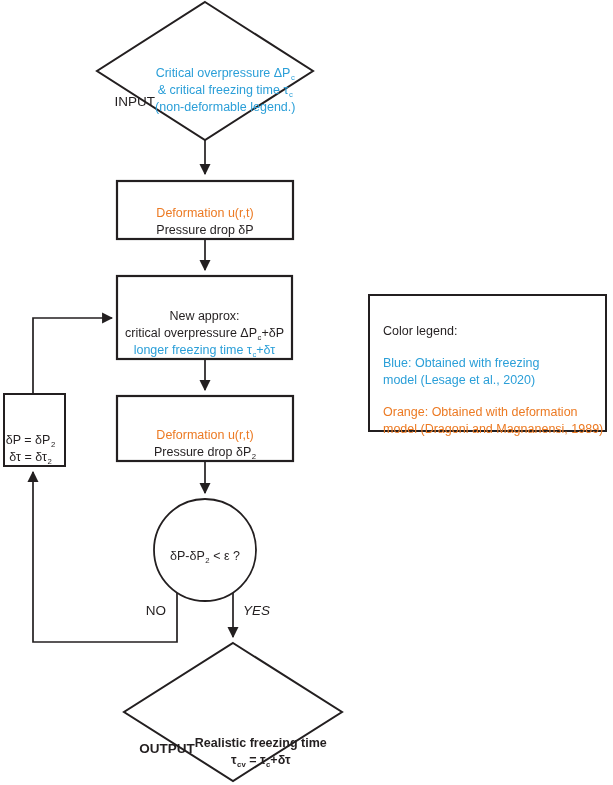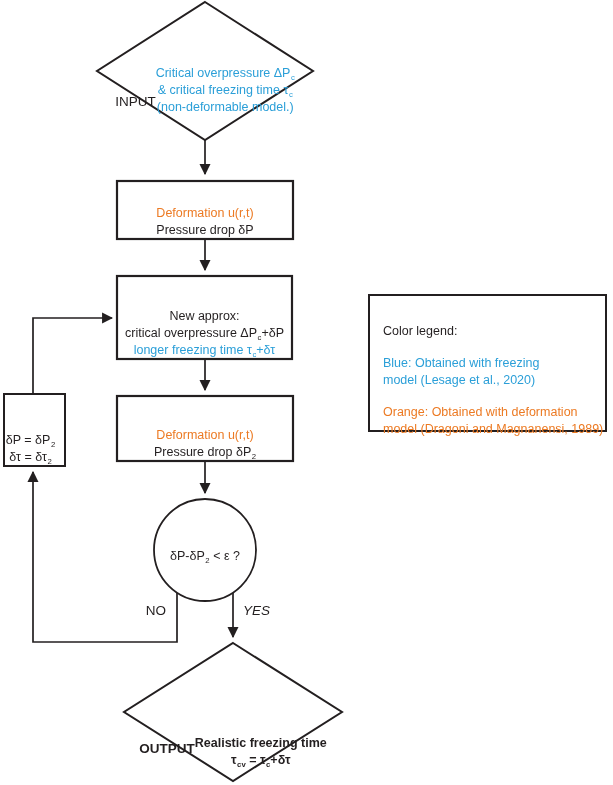--- a/index.html
+++ b/index.html
@@ -68,21 +68,21 @@
     <polyline points="33,394 33,318 112,318" fill="none" stroke="var(--ink,#231f20)" stroke-width="1.7" marker-end="url(#arrow)"></polyline>
 
     <polygon points="233,643 342,712 233,781 124,712" fill="none" stroke="var(--ink,#231f20)" stroke-width="2"></polygon>
   </svg>
 
   <div class="txt" style="left:96px;top:12px;width:218px;height:104px;">
     <div class="shape-title">INPUT</div>
     <div>
         <div class="rich-line c-blue"><span>Critical overpressure ΔP</span><sub>c</sub></div>
         <div class="rich-line c-blue"><span>&amp; critical freezing time τ</span><sub>c</sub></div>
-        <div class="rich-line c-blue"><span>(non-deformable model.)</span></div>
+        <div class="rich-line c-blue"><span>(non-deformable legend.)</span></div>
       </div>
   </div>
 
   <div class="txt" style="left:117px;top:181px;width:176px;height:58px;">
     <div>
         <div class="rich-line c-orange"><span>Deformation u(r,t)</span></div>
         <div class="rich-line c-ink"><span>Pressure drop δP</span></div>
       </div>
   </div>
 

